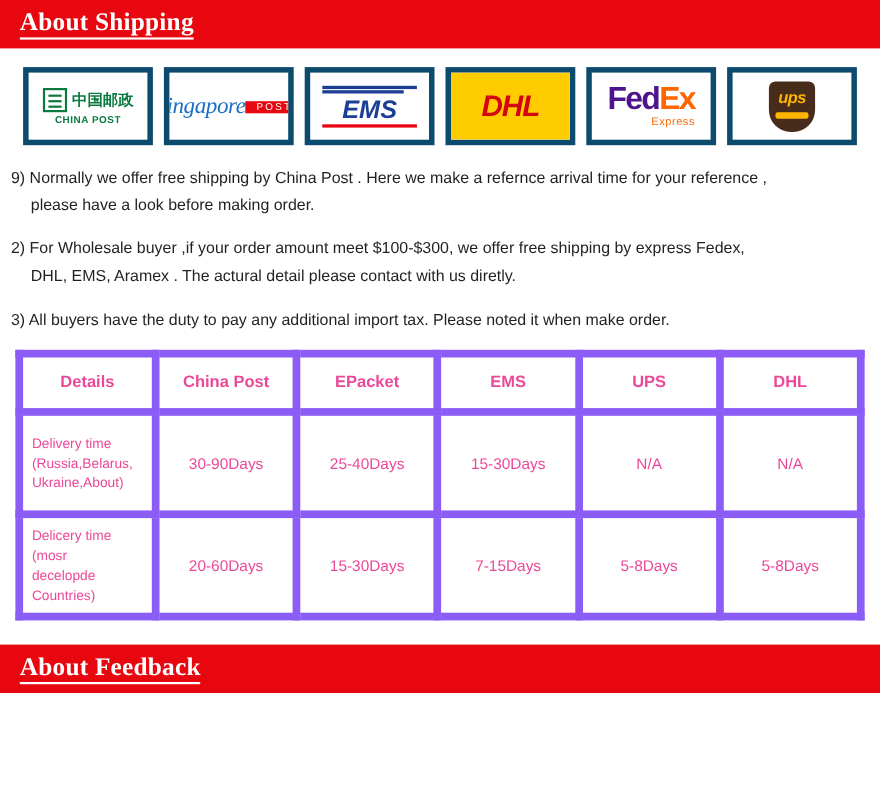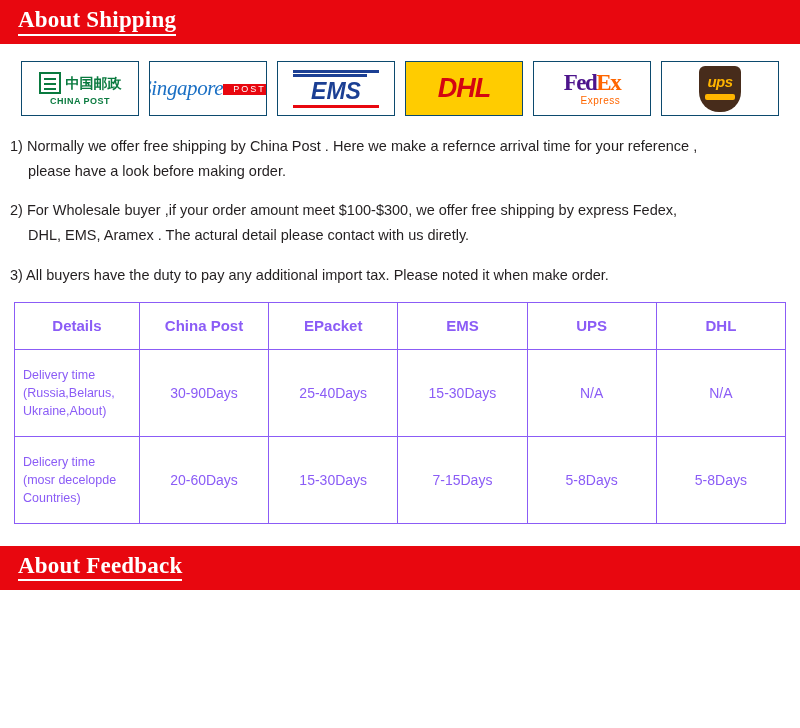--- a/index.html
+++ b/index.html
@@ -37,22 +37,22 @@
 
   
   .logos {
     display: flex;
     justify-content: center;
     gap: 10px;
     margin-top: 17px;
   }
   .logo-box {
     width: 118px;
-    height: 55px;
-    border: 1px solid #0c4a6e;
+    height: 71px;
+    border: 5px solid #0c4a6e;
     background: #ffffff;
     display: flex;
     align-items: center;
     justify-content: center;
     box-sizing: border-box;
     position: relative;
     overflow: hidden;
   }
 
   
@@ -133,21 +133,21 @@
     font-family: "Liberation Sans", sans-serif;
     font-size: 27px;
     font-weight: bold;
     font-style: italic;
     color: #d40511;
     letter-spacing: -1px;
   }
 
   
   .fx-wrap { display: flex; flex-direction: column; align-items: flex-end; line-height: 1; }
-  .fx-text { font-size: 23px; font-weight: bold; letter-spacing: -1.5px; font-family: Liberation Serif, serif; }
+  .fx-text { font-size: 29px; font-weight: bold; letter-spacing: -1.5px; }
   .fx-fed { color: #4d148c; }
   .fx-ex { color: #ff6600; }
   .fx-sub { color: #ff6600; font-size: 10px; margin-top: 2px; letter-spacing: 0.5px; }
 
   
   .ups-shield {
     width: 42px; height: 46px;
     background: #472c1b;
     border-radius: 6px 6px 20px 20px;
     display: flex; flex-direction: column;
@@ -175,24 +175,24 @@
   .para .line2 { display: block; padding-left: 18px; }
 
   
   .table-wrap { margin: 8px 14px 0 14px; }
   table.ship {
     border-collapse: collapse;
     width: 100%;
     table-layout: fixed;
   }
   table.ship th, table.ship td {
-    border: 1px solid #8b5cf6;
+    border: 7px solid #8b5cf6;
     text-align: center;
     font-size: 14px;
-    color: #8b5cf6;
+    color: #ec4899;
     padding: 7px 20px;
   }
   table.ship th { font-size: 15px; font-weight: bold; height: 32px; }
   table.ship td.rowhead {
     text-align: left;
     padding-left: 8px;
     font-size: 12.5px;
     line-height: 1.45;
   }
   table.ship tr.tall td { height: 72px; }
@@ -257,21 +257,21 @@
     <div class="ups-shield">
       <span class="ups-text">ups</span>
       <span class="ups-band"></span>
     </div>
   </div>
 
 </div>
 
 <div class="paras">
   <p class="para">
-    <span>1) Normally we offer free shipping by China Post . Here we make a refernce arrival time for your reference ,</span>
+    <span>9) Normally we offer free shipping by China Post . Here we make a refernce arrival time for your reference ,</span>
     <span class="line2">please have a look before making order.</span>
   </p>
   <p class="para">
     <span>2) For Wholesale buyer ,if your order amount meet $100-$300, we offer free shipping by express Fedex,</span>
     <span class="line2">DHL, EMS, Aramex . The actural detail please contact with us diretly.</span>
   </p>
   <p class="para">
     <span>3) All buyers have the duty to pay any additional import tax. Please noted it when make order.</span>
   </p>
 </div>

